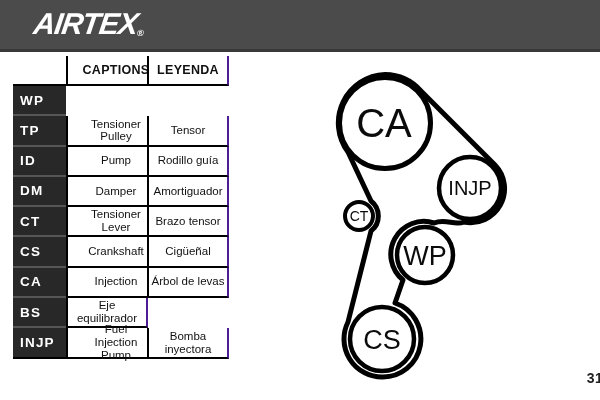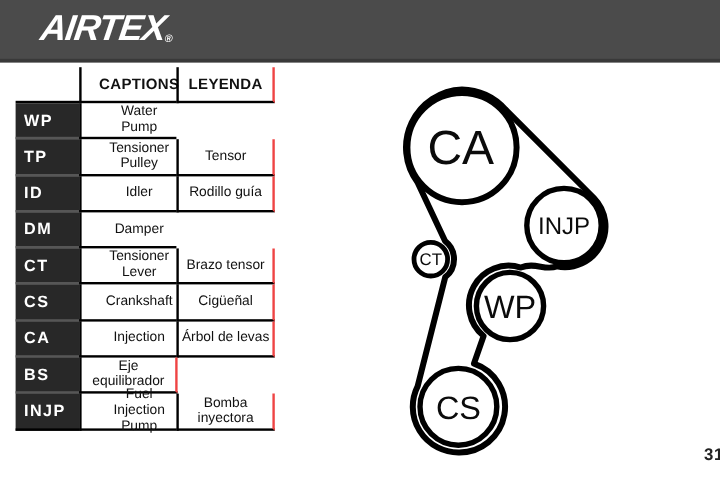--- a/index.html
+++ b/index.html
@@ -13,21 +13,21 @@
         font-size:30px;letter-spacing:-1px;transform:skewX(-8deg);white-space:nowrap;}
   .logo .reg{font-size:9px;font-style:normal;letter-spacing:0;vertical-align:-2px;margin-left:1px;}
 
   
   .tbl{position:absolute;left:13px;top:56px;width:216px;}
   .tr{display:flex;}
   .td{box-sizing:border-box;display:flex;align-items:center;justify-content:center;
       text-align:center;font-size:11.5px;line-height:1.12;color:#111;}
   .col-code{width:53px;}
   .col-cap{width:81px;border-left:2px solid #000;padding-left:17px;}
-  .col-ley{width:82px;border-left:2px solid #000;border-right:2px solid #ef4444;}
+  .col-ley{width:82px;border-left:2px solid #000;border-right:2px solid #4c1d95;}
   .hdr .td{height:30px;font-weight:bold;font-size:12.5px;letter-spacing:.3px;border-bottom:2px solid #000;}
   .hdr .col-code{background:#fff;}
   .row .td{height:30.3px;border-bottom:2px solid #000;}
   .row .col-code{background:#282828;color:#fff;font-weight:bold;font-size:13.5px;
                  letter-spacing:1.2px;justify-content:flex-start;padding-left:7px;
                  border-bottom:2px solid #565656;}
   .row:last-child .col-code{border-bottom:2px solid #000;}
   .td .wrap{width:100%;padding:0 2px;}
 
   
@@ -51,46 +51,46 @@
 
   <div class="tbl">
     <div class="tr hdr">
       <div class="td col-code"></div>
       <div class="td col-cap">CAPTIONS</div>
       <div class="td col-ley">LEYENDA</div>
     </div>
 
     <div class="tr row">
       <div class="td col-code">WP</div>
-      <div class="td col-cap">
-          <div class="wrap">Water Pump</div>
-        </div>
     </div>
     <div class="tr row">
       <div class="td col-code">TP</div>
       <div class="td col-cap">
           <div class="wrap">Tensioner Pulley</div>
         </div>
       <div class="td col-ley">
           <div class="wrap">Tensor</div>
         </div>
     </div>
     <div class="tr row">
       <div class="td col-code">ID</div>
       <div class="td col-cap">
-          <div class="wrap">Idler</div>
+          <div class="wrap">Pump</div>
         </div>
       <div class="td col-ley">
           <div class="wrap">Rodillo guía</div>
         </div>
     </div>
     <div class="tr row">
       <div class="td col-code">DM</div>
       <div class="td col-cap">
           <div class="wrap">Damper</div>
+        </div>
+      <div class="td col-ley">
+          <div class="wrap">Amortiguador</div>
         </div>
     </div>
     <div class="tr row">
       <div class="td col-code">CT</div>
       <div class="td col-cap">
           <div class="wrap">Tensioner Lever</div>
         </div>
       <div class="td col-ley">
           <div class="wrap">Brazo tensor</div>
         </div>

